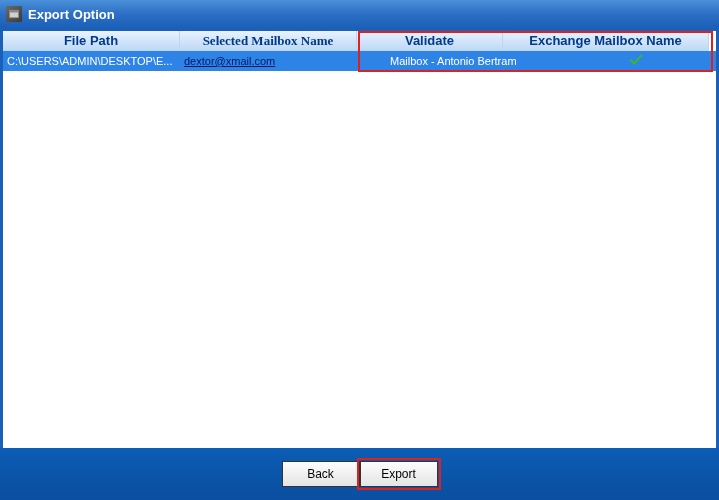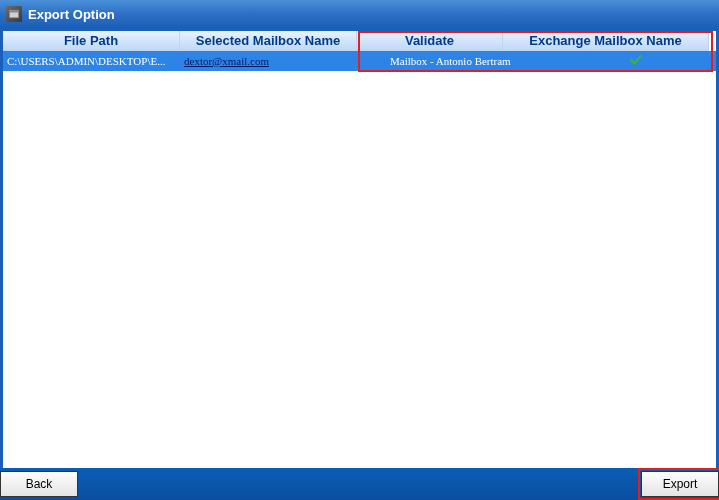--- a/index.html
+++ b/index.html
@@ -53,21 +53,21 @@
     }
     .th {
       border-right: 1px solid #c0d4ec;
       border-bottom: 1px solid #c0d4ec;
       display: flex;
       align-items: center;
       justify-content: center;
       background: linear-gradient(180deg, #eaf3fd 0%, #d3e5fa 50%, #bfd9f6 100%);
     }
     .th-filepath { width: 177px; }
-    .th-selected { width: 177px; }
+    .th-selected { width: 177px; font-family: Liberation Serif, serif; }
     .th-exchange { width: 206px; }
     .th-validate { width: 146px; }
     .highlight-box {
       position: absolute;
       left: 355px;
       top: 0;
       width: 355px;
       height: 41px;
       border: 2px solid #e02020;
       pointer-events: none;
@@ -80,42 +80,41 @@
       font-size: 11px;
       align-items: center;
     }
     .td {
       height: 100%;
       display: flex;
       align-items: center;
       padding: 0 4px;
       white-space: nowrap;
       overflow: hidden;
-      font-family: Liberation Serif, serif;
     }
     .td-filepath { width: 177px; }
     .td-selected { width: 177px; }
     .td-exchange { width: 206px; }
     .td-exchange span {
       color: #001a66;
       text-decoration: underline;
       cursor: pointer;
     }
     .td-validate {
       width: 146px;
       justify-content: center;
     }
     .checkmark svg { width: 14px; height: 14px; }
     .button-bar {
-      height: 32px;
+      height: 52px;
       background: linear-gradient(180deg, #0b5db5 0%, #0a4ea0 100%);
       display: flex;
       align-items: center;
       padding: 0 0;
-      justify-content: space-between;
+      justify-content: center;
     }
     .button-bar-right {
       display: flex;
       gap: 24px;
     }
     .btn {
       height: 26px;
       width: 78px;
       background: linear-gradient(180deg, #fdfdfd 0%, #e4e4e4 100%);
       border: 1px solid #333;

